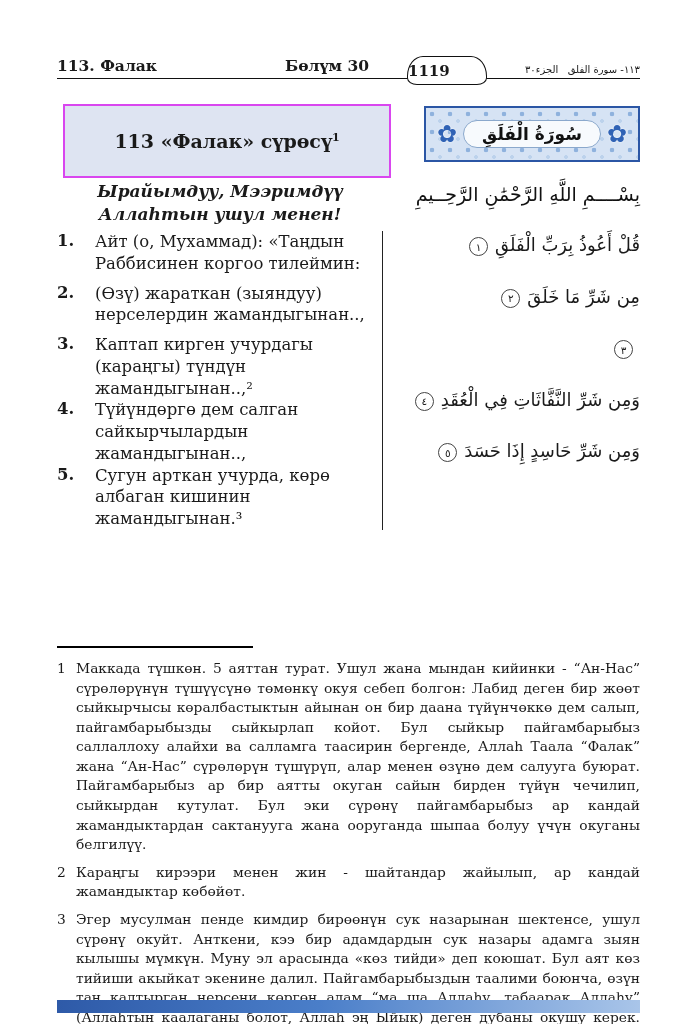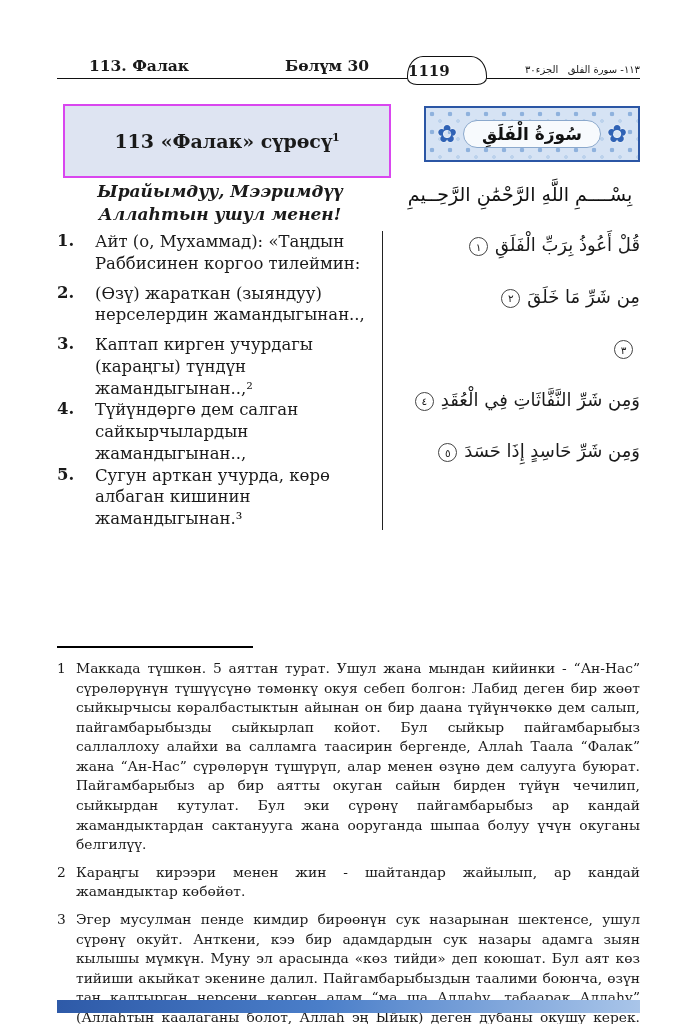--- a/index.html
+++ b/index.html
@@ -9,21 +9,21 @@
     background:#ffffff;
     overflow:hidden;
     font-family:"DejaVu Serif","Liberation Serif",serif;
     color:#1a1a1a;
   }
   
   .header{
     position:absolute;left:57px;right:42px;top:52px;height:26px;
     border-bottom:1.6px solid #111;
   }
-  .header .h-left{position:absolute;left:0;bottom:3px;font-weight:bold;font-size:15.5px;margin-left:32px;}
+  .header .h-left{position:absolute;left:0;bottom:3px;font-weight:bold;font-size:15.5px;}
   .header .h-center{position:absolute;left:228px;bottom:3px;font-weight:bold;font-size:15.5px;}
   .page-tab{
     position:absolute;left:350px;bottom:-7px;width:78px;height:27px;
     background:#fff;border:1.6px solid #111;
     border-radius:16px 16px 10px 10px / 20px 20px 7px 7px;
     display:flex;align-items:center;justify-content:flex-start;
     font-weight:bold;font-size:15px;z-index:2;
   }
   .h-arabic{font-family:"DejaVu Sans",sans-serif;font-size:10px;direction:rtl;}
   .header .h-juz{position:absolute;left:468px;bottom:3px;}
@@ -59,21 +59,21 @@
     font-family:"DejaVu Sans",sans-serif;font-size:17px;font-weight:bold;color:#111;
     white-space:nowrap;
   }
   
   .basmala-ky{
     position:absolute;left:70px;top:180px;width:300px;
     text-align:center;font-weight:bold;font-style:italic;font-size:17px;line-height:1.35;
   }
   .basmala-ar{
     position:absolute;left:400px;top:183px;width:240px;
-    text-align:center;direction:rtl;
+    text-align:right;direction:rtl;
     font-family:"DejaVu Sans",sans-serif;font-size:19px;color:#111;
   }
   
   .verses{
     position:absolute;left:57px;top:231px;width:583px;
     display:flex;
   }
   .v-left{width:326px;border-right:1.6px solid #222;padding-right:10px;box-sizing:border-box;}
   .v-right{flex:1;padding-left:14px;}
   .verse-row{display:flex;min-height:51.5px;align-items:flex-start;}

